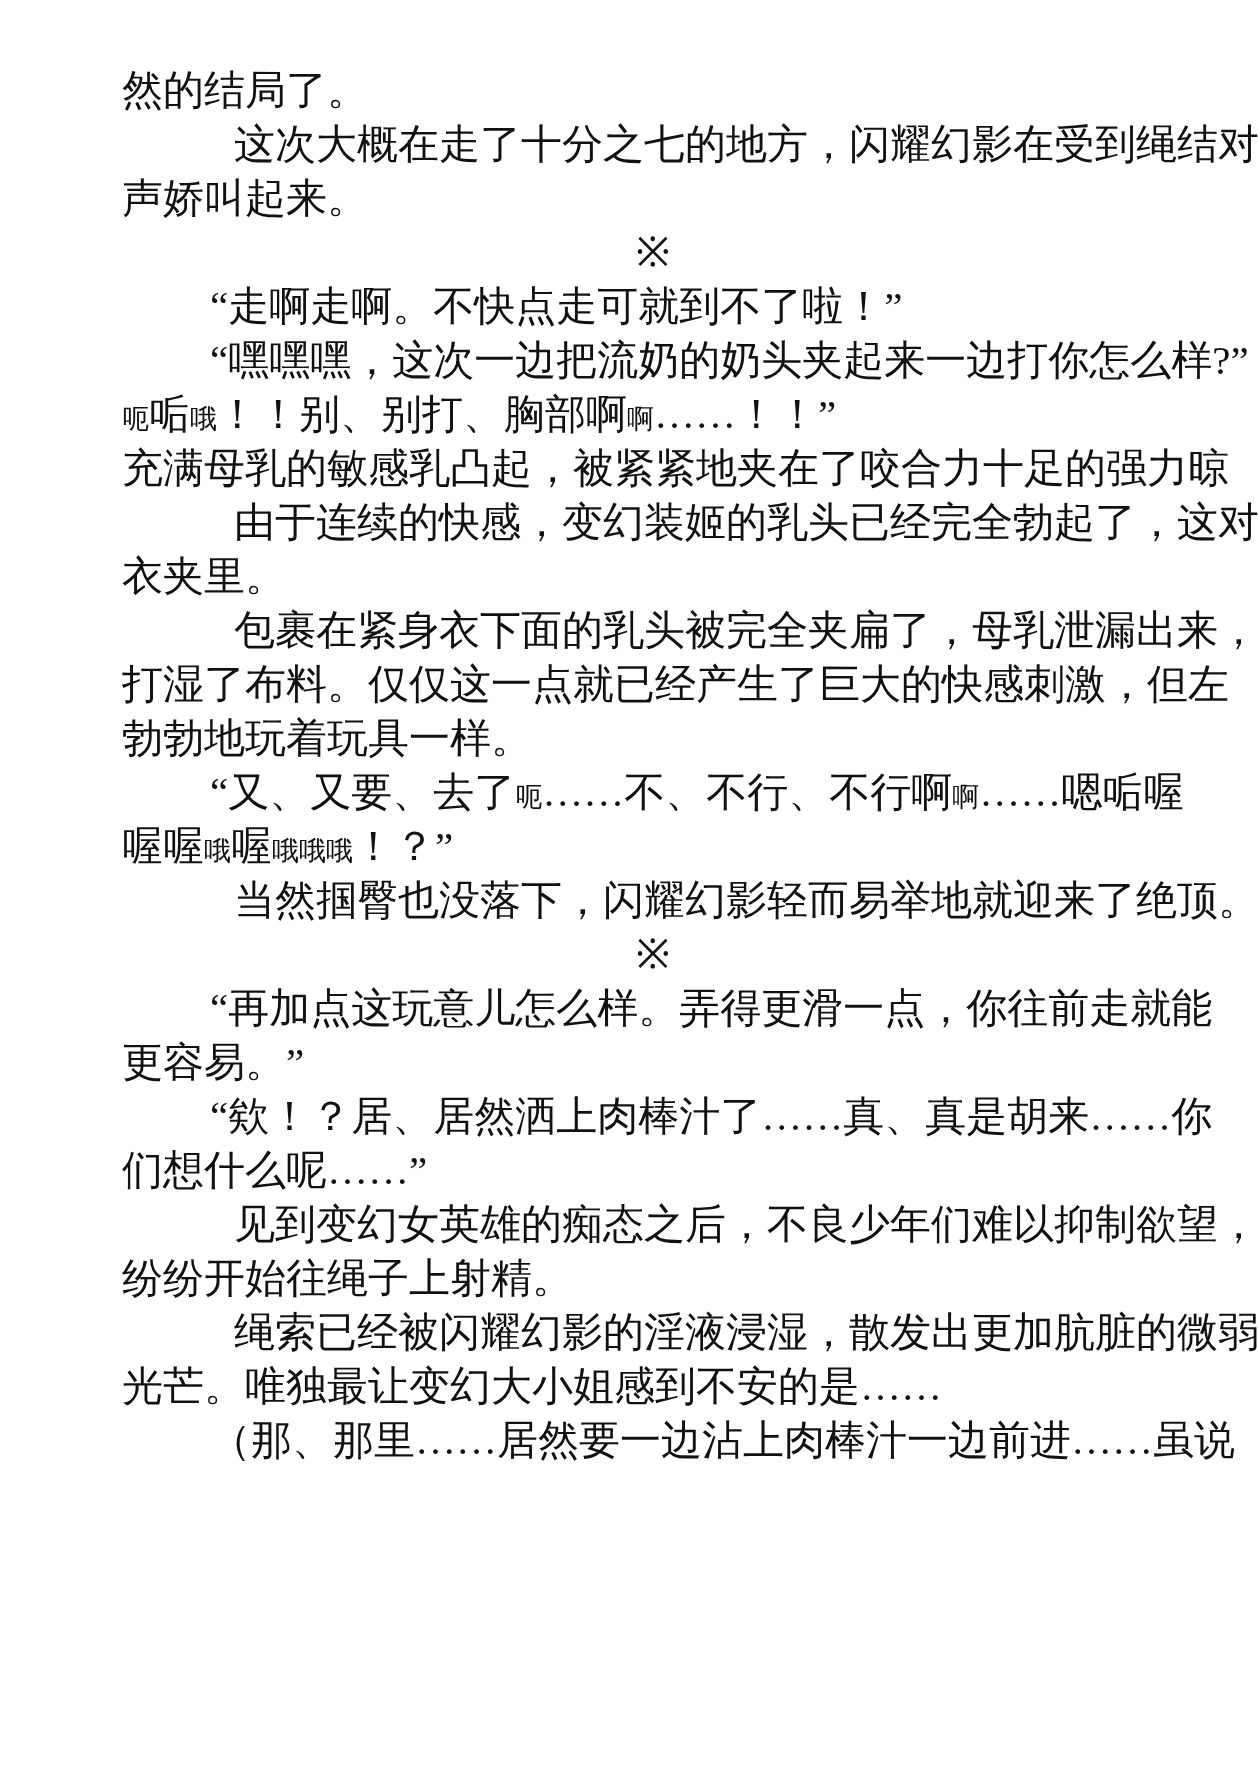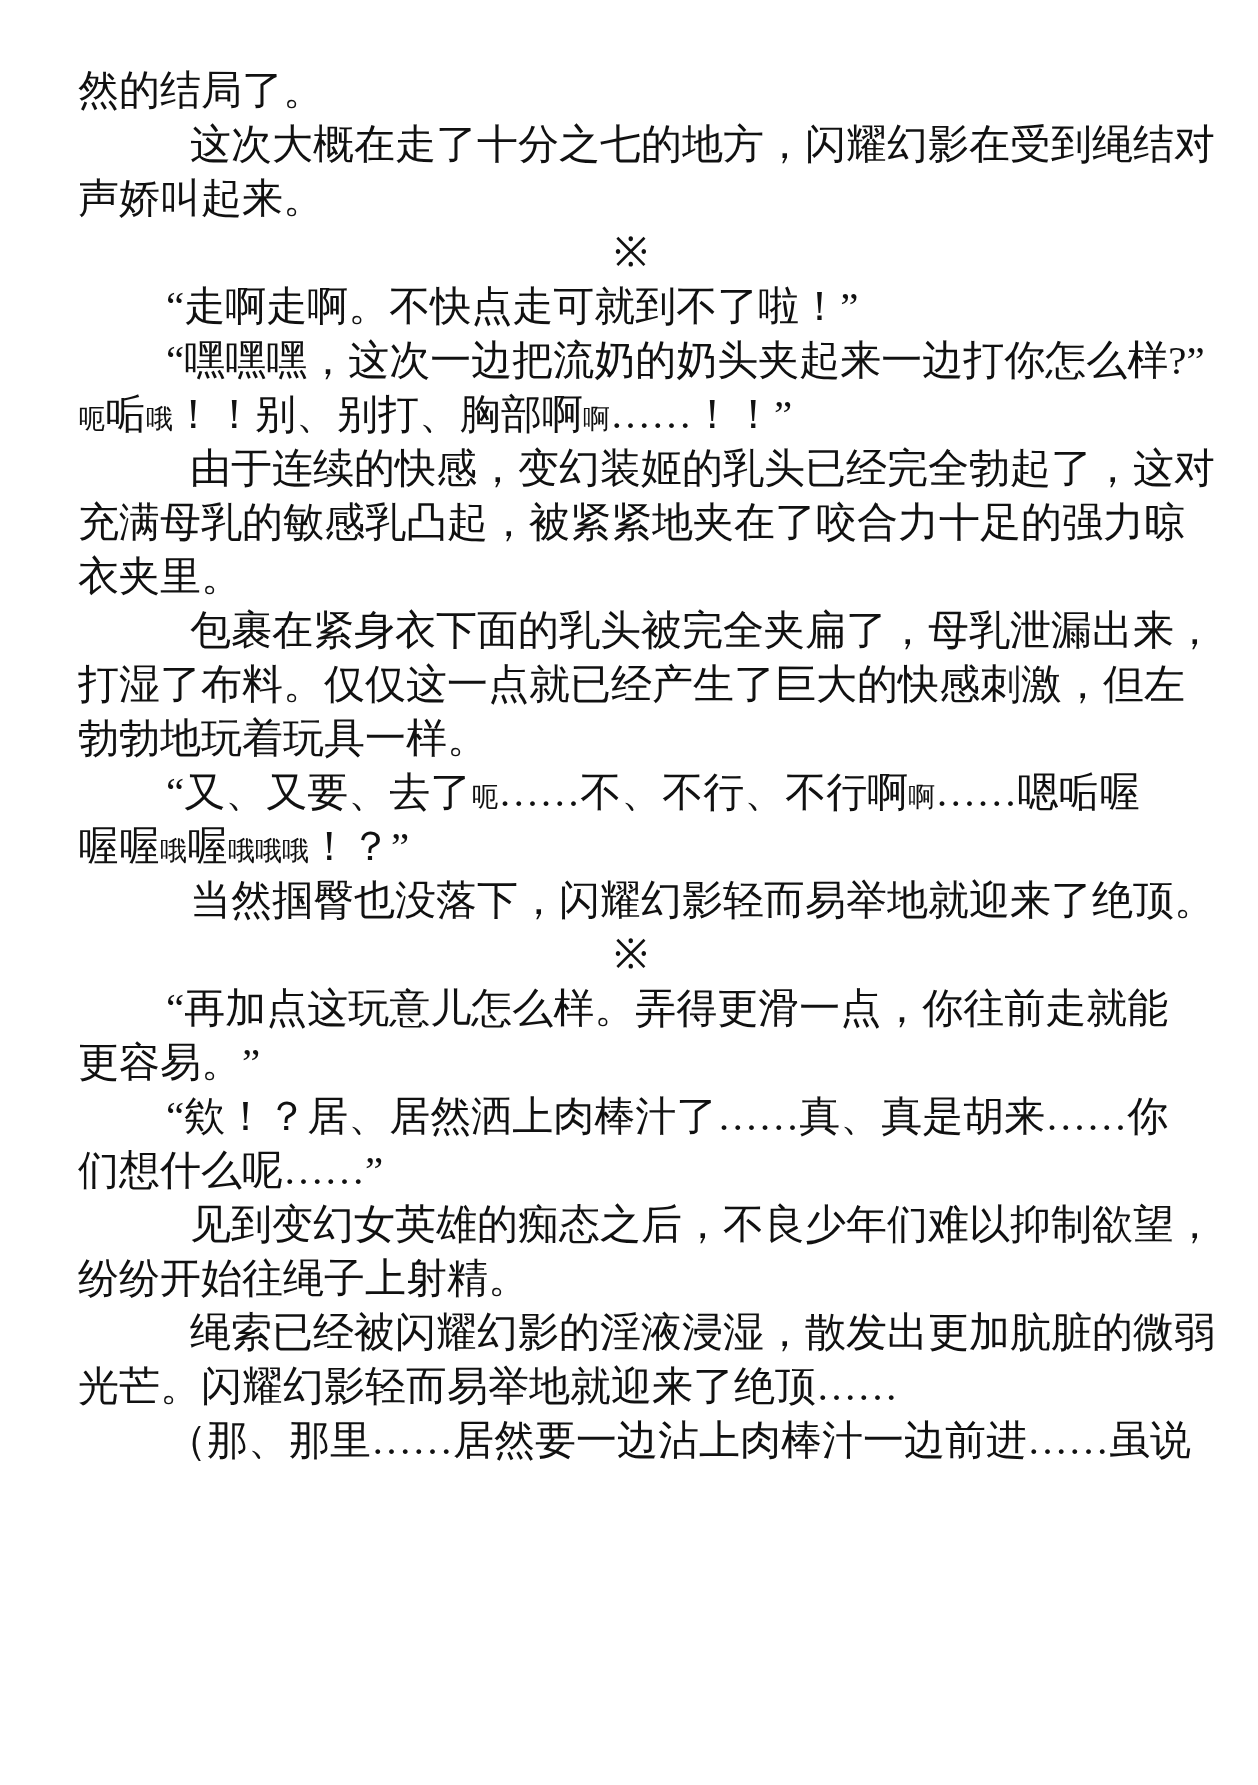--- a/index.html
+++ b/index.html
@@ -16,51 +16,52 @@
     position: absolute;
     left: 78px;
     top: 63px;
     width: 1106px;
     font-size: 41px;
     line-height: 54px;
   }
   .line {
     height: 54px;
     white-space: nowrap;
+    margin-left: 44px;
   }
   .line.center { text-align: center; padding-left: 0; }
   .line.para  { padding-left: 112px; }
   .line.quote { padding-left: 88px; }
   .seg.small  { font-size: 27px; }
 </style>
 </head>
 <body>
 
 <div class="page" style="background: rgb(255, 255, 255);">
   <div class="text-block" id="text-block" style="color: rgb(17, 17, 17);">
       <div class="line"><span class="seg">然的结局了。</span></div>
       <div class="line para"><span class="seg">这次大概在走了十分之七的地方，闪耀幻影在受到绳结对</span></div>
       <div class="line"><span class="seg">声娇叫起来。</span></div>
       <div class="line center"><span class="seg">※</span></div>
       <div class="line quote"><span class="seg">“走啊走啊。不快点走可就到不了啦！”</span></div>
       <div class="line quote"><span class="seg">“嘿嘿嘿，这次一边把流奶的奶头夹起来一边打你怎么样?”</span></div>
       <div class="line"><span class="seg small">呃</span><span class="seg">㖃</span><span class="seg small">哦</span><span class="seg">！！别、别打、胸部啊</span><span class="seg small">啊</span><span class="seg">……！！”</span></div>
+      <div class="line"><span class="seg">充满母乳的敏感乳凸起，被紧紧地夹在了咬合力十足的强力晾</span></div>
       <div class="line para"><span class="seg">由于连续的快感，变幻装姬的乳头已经完全勃起了，这对</span></div>
-      <div class="line"><span class="seg">充满母乳的敏感乳凸起，被紧紧地夹在了咬合力十足的强力晾</span></div>
       <div class="line"><span class="seg">衣夹里。</span></div>
       <div class="line para"><span class="seg">包裹在紧身衣下面的乳头被完全夹扁了，母乳泄漏出来，</span></div>
       <div class="line"><span class="seg">打湿了布料。仅仅这一点就已经产生了巨大的快感刺激，但左</span></div>
       <div class="line"><span class="seg">勃勃地玩着玩具一样。</span></div>
       <div class="line quote"><span class="seg">“又、又要、去了</span><span class="seg small">呃</span><span class="seg">……不、不行、不行啊</span><span class="seg small">啊</span><span class="seg">……嗯㖃喔</span></div>
       <div class="line"><span class="seg">喔喔</span><span class="seg small">哦</span><span class="seg">喔</span><span class="seg small">哦哦哦</span><span class="seg">！？”</span></div>
       <div class="line para"><span class="seg">当然掴臀也没落下，闪耀幻影轻而易举地就迎来了绝顶。</span></div>
       <div class="line center"><span class="seg">※</span></div>
       <div class="line quote"><span class="seg">“再加点这玩意儿怎么样。弄得更滑一点，你往前走就能</span></div>
       <div class="line"><span class="seg">更容易。”</span></div>
       <div class="line quote"><span class="seg">“欸！？居、居然洒上肉棒汁了……真、真是胡来……你</span></div>
       <div class="line"><span class="seg">们想什么呢……”</span></div>
       <div class="line para"><span class="seg">见到变幻女英雄的痴态之后，不良少年们难以抑制欲望，</span></div>
       <div class="line"><span class="seg">纷纷开始往绳子上射精。</span></div>
       <div class="line para"><span class="seg">绳索已经被闪耀幻影的淫液浸湿，散发出更加肮脏的微弱</span></div>
-      <div class="line"><span class="seg">光芒。闪耀幻影轻而易举地就迎来了绝顶……</span></div>
+      <div class="line"><span class="seg">光芒。唯独最让变幻大小姐感到不安的是……</span></div>
       <div class="line quote"><span class="seg">（那、那里……居然要一边沾上肉棒汁一边前进……虽说</span></div>
     </div>
 </div>
 
 </body></html>

